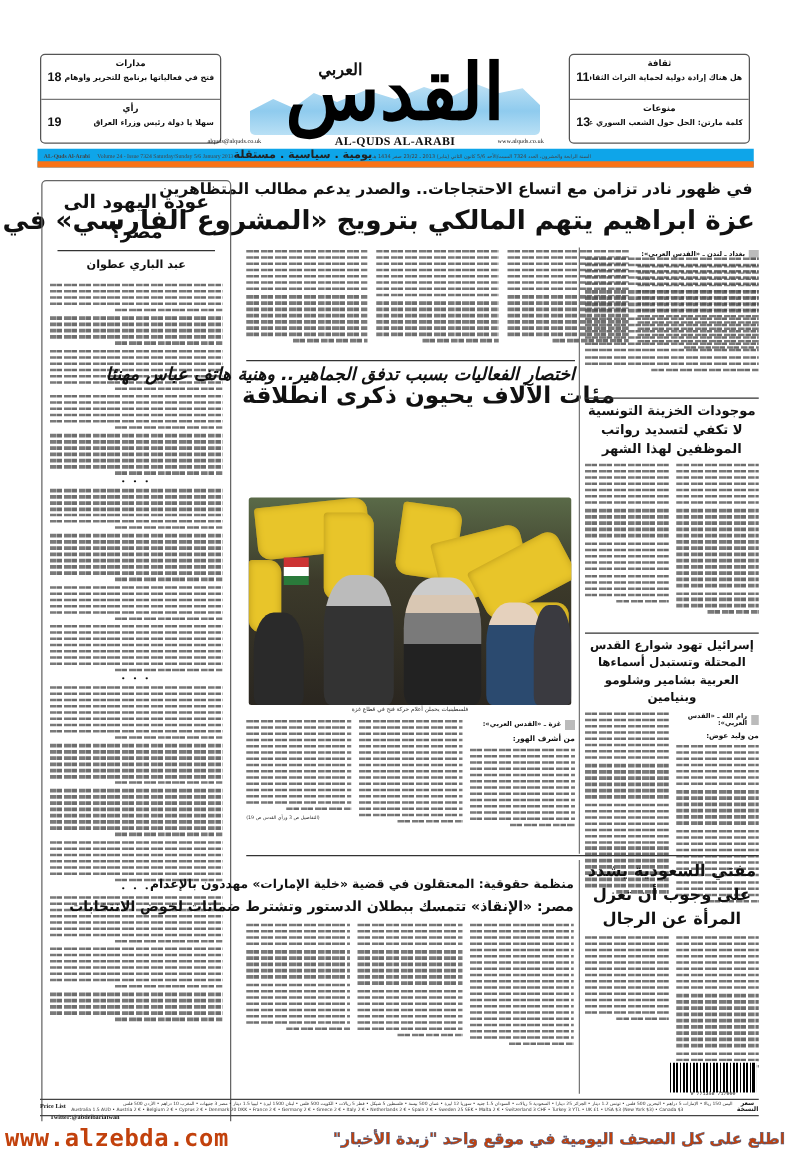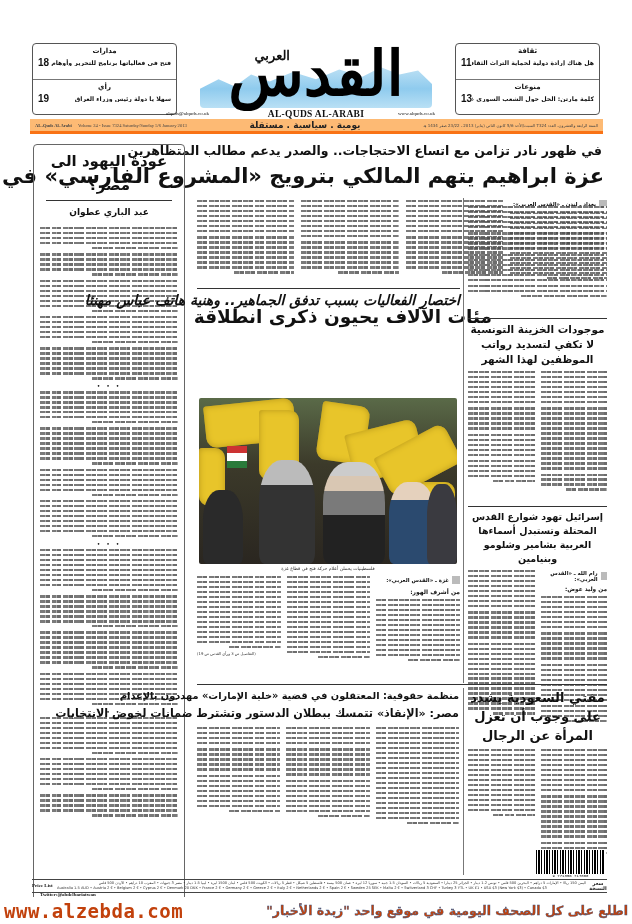--- a/index.html
+++ b/index.html
@@ -22,21 +22,21 @@
   .logo { position: absolute; left: 190px; top: 42px; width: 252px; height: 76px; }
   .logo-sky { position: absolute; left: 10px; top: 18px; width: 232px; height: 48px;
     background: linear-gradient(180deg, #cde8f6 0%, #8fcbee 60%, #b9e0f5 100%); border-radius: 6px 22px 4px 4px;
     clip-path: polygon(0 60%, 8% 40%, 15% 55%, 22% 30%, 30% 45%, 40% 25%, 50% 40%, 60% 20%, 70% 35%, 78% 15%, 86% 30%, 94% 22%, 100% 50%, 100% 100%, 0 100%); }
   .logo-ar { position: absolute; left: 0; top: -8px; width: 252px; text-align: center; font-family: "DejaVu Serif", serif; font-weight: bold; font-size: 62px; color: #000; direction: rtl; line-height: 80px; letter-spacing: -2px; }
   .logo-sub { position: absolute; right: 152px; top: 6px; font-size: 13px; font-family: "DejaVu Serif", serif; font-weight: bold; direction: rtl; }
   .logo-en { position: absolute; left: 0; bottom: -1px; width: 252px; text-align: center; font-family: "Liberation Serif", serif; font-weight: bold; font-size: 9.5px; letter-spacing: 0.3px; }
   .logo-email { position: absolute; left: 166px; top: 111px; font-size: 5px; font-family: "Liberation Serif", serif; }
   .logo-web { position: absolute; left: 398px; top: 111px; font-size: 5px; font-family: "Liberation Serif", serif; }
 
-  .dateline { position: absolute; left: 30px; top: 119px; width: 573px; height: 15px; background: #fdba74; border-bottom: 3px solid #f97316; display: flex; align-items: center; justify-content: space-between; padding: 0 5px; }
+  .dateline { position: absolute; left: 30px; top: 119px; width: 573px; height: 15px; background: #0ea5e9; border-bottom: 5px solid #f97316; display: flex; align-items: center; padding: 0 5px; }
   .dateline .dl-en { font-family: "Liberation Serif", serif; font-size: 4.6px; color: #444; white-space: nowrap; }
   .dateline .dl-en b { margin-right: 6px; }
   .dateline .dl-tag { font-size: 9px; font-weight: bold; direction: rtl; color: #222; letter-spacing: 1px; }
   .dateline .dl-ar { font-size: 4px; color: #444; direction: rtl; white-space: nowrap; }
 
   
   .kicker { position: absolute; right: 30px; top: 143px; width: 400px; text-align: center; font-size: 12.5px; font-weight: bold; direction: rtl; white-space: nowrap; }
   .main-head { position: absolute; right: 28px; top: 161px; width: 402px; text-align: center; font-size: 21px; font-weight: bold; direction: rtl; white-space: nowrap; letter-spacing: -0.5px; line-height: 30px; }
 
   
@@ -605,21 +605,21 @@
           <i></i>
           <i class="s"></i>
         </div>
     </div>
   </div>
 
   <div class="rule-h" style="left:197px; top:684px; width:410px;"></div>
   <div class="rule-v" style="left:463px; top:688px; height:187px;"></div>
 
   <div style="position:absolute; left:197px; top:688px; width:262px;">
-    <div class="sec-head" style="font-size:9.8px;">منظمة حقوقية: المعتقلون في قضية «خلية الإمارات» مهددون بالإعدام</div>
+    <div class="sec-head" style="font-size:9.8px;margin-top:12px;">منظمة حقوقية: المعتقلون في قضية «خلية الإمارات» مهددون بالإعدام</div>
     <div class="sec-head" style="font-size:11.2px; margin-top:2px;">مصر: «الإنقاذ» تتمسك ببطلان الدستور وتشترط ضمانات لخوض الانتخابات</div>
     <div class="cols" style="position:relative; margin-top:5px; gap:6px;">
       <div class="lines">
           <i></i>
           <i></i>
           <i></i>
           <i></i>
           <i></i>
           <i></i>
           <i></i>

